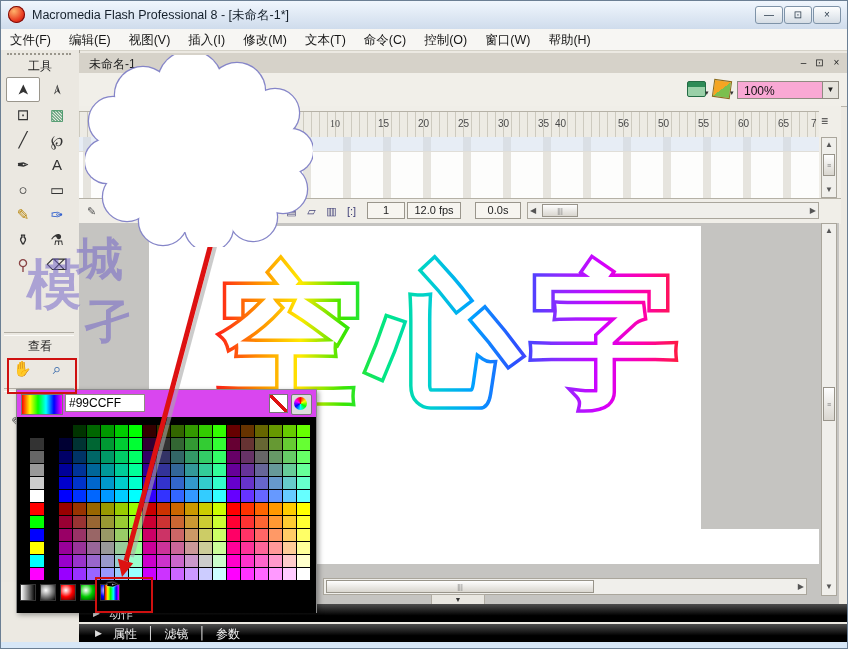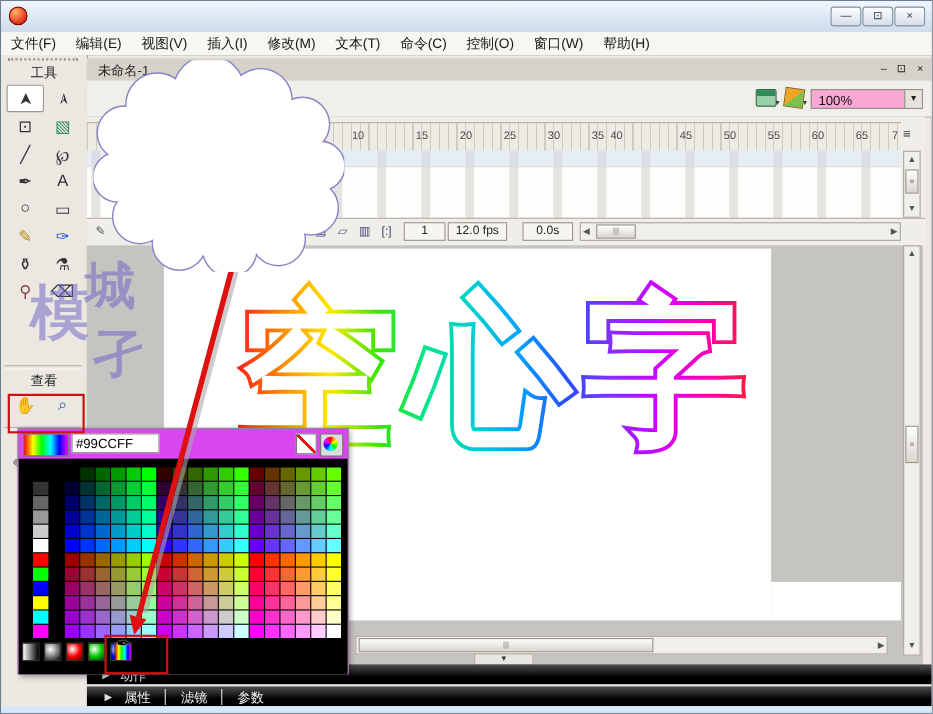--- a/index.html
+++ b/index.html
@@ -111,20 +111,21 @@
   .cloud-text{left:110px;top:168px;width:182px;z-index:81;text-align:center;font-size:15px;font-weight:bold;
               color:#1c1c96;line-height:1.45;white-space:pre-line;}
 </style>
 </head>
 <body>
 
 <div id="screen" data-name="application-window">
 
   <div class="abs titlebar" data-name="title-bar">
     <div class="abs app-icon" data-name="flash-app-icon"></div>
+    <div class="abs title-text" data-name="window-title">Macromedia Flash Professional 8 - [未命名-1*]</div>
     <div class="abs" style="right:6px;top:0;height:28px;" data-name="window-controls">
       <span class="win-btn abs" style="right:60px;" data-name="minimize-button">—</span>
       <span class="win-btn abs" style="right:31px;" data-name="restore-button">⊡</span>
       <span class="win-btn abs" style="right:2px;" data-name="close-button">×</span>
     </div>
   </div>
 
   <div class="abs menubar" data-name="menu-bar" id="menubar"><span data-name="menu-item-F" class="menu-item">文件(F)</span><span data-name="menu-item-E" class="menu-item">编辑(E)</span><span data-name="menu-item-V" class="menu-item">视图(V)</span><span data-name="menu-item-I" class="menu-item">插入(I)</span><span data-name="menu-item-M" class="menu-item">修改(M)</span><span data-name="menu-item-T" class="menu-item">文本(T)</span><span data-name="menu-item-C" class="menu-item">命令(C)</span><span data-name="menu-item-O" class="menu-item">控制(O)</span><span data-name="menu-item-W" class="menu-item">窗口(W)</span><span data-name="menu-item-H" class="menu-item">帮助(H)</span></div>
 
   <div class="abs toolbox" data-name="tools-panel">
@@ -215,28 +216,28 @@
     <span class="abs symbol-icon" data-name="edit-symbol-icon"></span>
     <span class="abs mini-dd" style="left:651px;top:16px;" data-name="symbol-dropdown-arrow">▾</span>
     <div class="abs zoom-box" data-name="zoom-level-select">
       <span class="val" data-name="zoom-level-value">100%</span>
       <span class="btn" data-name="chevron-down-icon">▼</span>
     </div>
   </div>
 
   <div class="abs timeline" data-name="timeline-panel">
     <div class="abs ruler" id="ruler" data-name="timeline-ruler">
-        <span data-name="ruler-label-10" class="ruler-label" style="left: 241px;">10</span>
+        <span data-name="ruler-label-10" class="ruler-label" style="left: 251px; font-family: Liberation Serif, serif;">10</span>
         <span data-name="ruler-label-15" class="ruler-label" style="left: 299px;">15</span>
         <span data-name="ruler-label-20" class="ruler-label" style="left: 339px;">20</span>
         <span data-name="ruler-label-25" class="ruler-label" style="left: 379px;">25</span>
         <span data-name="ruler-label-30" class="ruler-label" style="left: 419px;">30</span>
         <span data-name="ruler-label-35" class="ruler-label" style="left: 459px;">35</span>
         <span data-name="ruler-label-40" class="ruler-label" style="left: 476px;">40</span>
-        <span data-name="ruler-label-45" class="ruler-label" style="left: 539px;">45</span>
+        <span data-name="ruler-label-45" class="ruler-label" style="left: 539px;">56</span>
         <span data-name="ruler-label-50" class="ruler-label" style="left: 579px;">50</span>
         <span data-name="ruler-label-55" class="ruler-label" style="left: 619px;">55</span>
         <span data-name="ruler-label-60" class="ruler-label" style="left: 659px;">60</span>
         <span data-name="ruler-label-65" class="ruler-label" style="left: 699px;">65</span>
         <span data-name="ruler-label-7" class="ruler-label" style="left: 732px;">7</span>
       </div>
     <span class="abs tl-options" data-name="timeline-options-icon">≡</span>
     <div class="abs frames" data-name="timeline-frames-area">
       <div class="abs frames-band" data-name="layer-frames-row"></div>
     </div>

